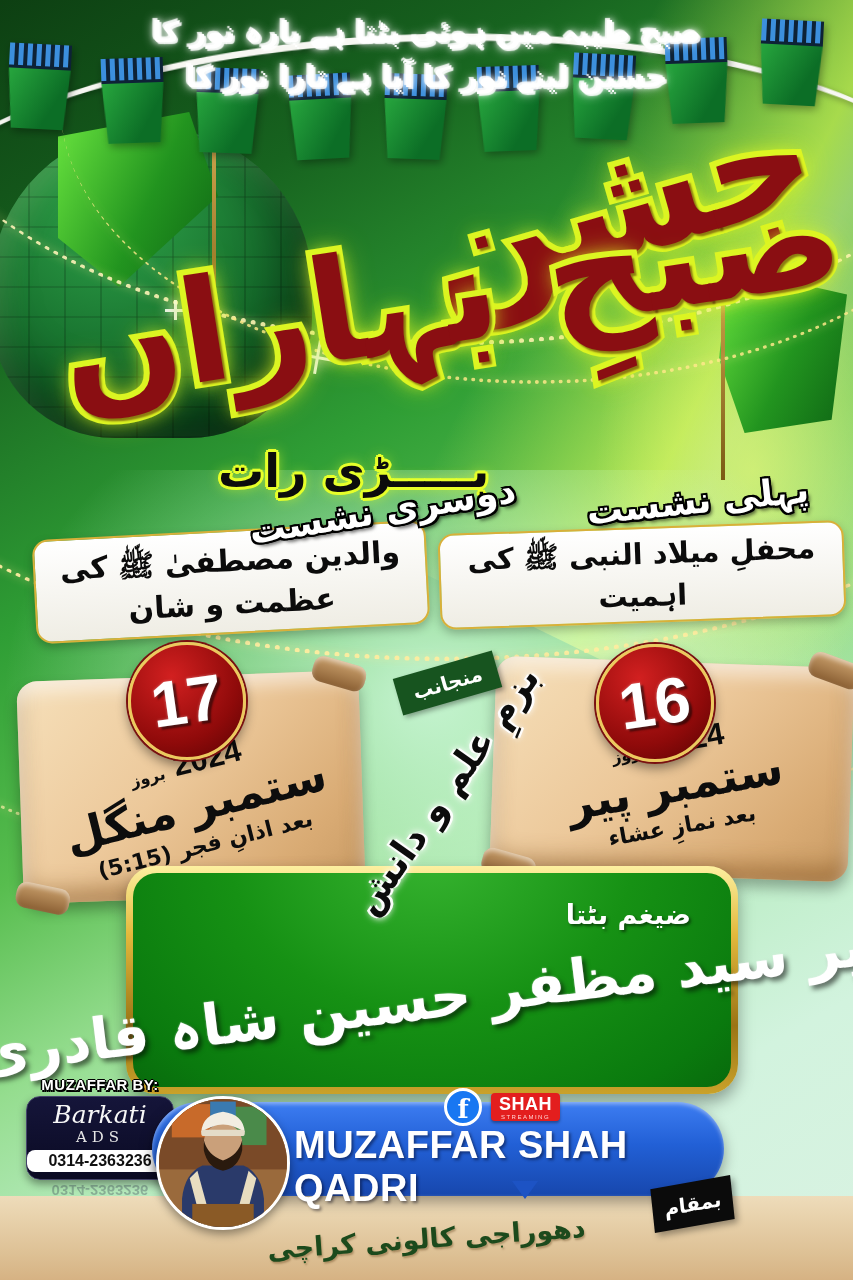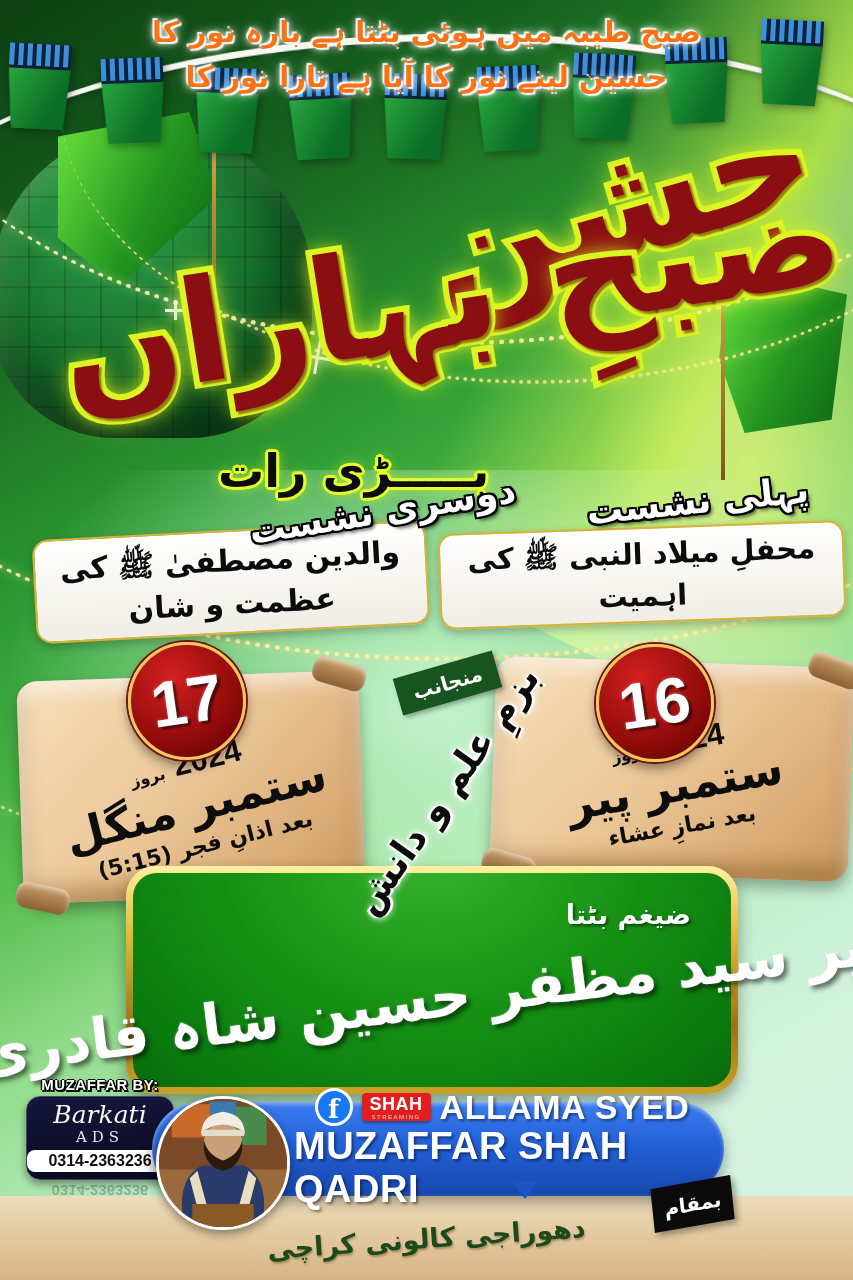--- a/index.html
+++ b/index.html
@@ -75,21 +75,21 @@
                linear-gradient(#fff,#fff) center/100% 3px no-repeat;
     filter:drop-shadow(0 0 6px #fff);}
   .spark.s1{left:300px;top:340px;transform:rotate(10deg);}
   .spark.s2{left:165px;top:300px;width:20px;height:20px;}
   .spark.s3{left:250px;top:395px;width:16px;height:16px;}
 
   
   .urdu{direction:rtl;font-family:"DejaVu Sans",sans-serif;}
 
   .couplet{position:absolute;top:10px;left:50%;transform:translateX(-50%);width:620px;
-    text-align:center;font-size:29px;font-weight:bold;color:#f97316;line-height:1.55;z-index:6;
+    text-align:center;font-size:29px;font-weight:bold;color:#ffffff;line-height:1.55;z-index:6;
     text-shadow:0 0 6px #fff,0 0 12px #fff,2px 2px 1px rgba(255,255,255,.9),-2px -2px 1px rgba(255,255,255,.9);}
 
   .cal{position:absolute;white-space:nowrap;font-weight:bold;z-index:5;}
   .cal .back,.cal .front{display:block;}
   .cal .front{position:absolute;inset:0;color:#8a0e12;
     text-shadow:2px 3px 2px rgba(60,0,0,.5);}
   .cal .back{color:#dcf522;-webkit-text-stroke:12px #dcf522;
     text-shadow:0 0 18px rgba(220,245,34,.95),0 0 30px rgba(220,245,34,.7);}
   .title-jashn{right:36px;top:116px;font-size:150px;transform:rotate(-16deg);}
   .title-subah{left:56px;top:210px;font-size:142px;transform:rotate(-9deg);}
@@ -357,21 +357,20 @@
   </div>
 
   <div class="live-bar">
     <div class="live-bar-content">
       <div class="live-row">
         <div class="fb-icon">f</div>
         <div class="live-badge">
           <span class="lv">SHAH</span>
           <span class="st">STREAMING</span>
         </div>
-        <div class="en-name1">ALLAMA SYED</div>
       </div>
       <div class="en-name2">MUZAFFAR SHAH QADRI</div>
     </div>
   </div>
 
   <div class="speaker-photo">
     <svg viewBox="0 0 100 100">
       <rect x="0" y="0" width="100" height="100" fill="#9a6a3c"></rect>
       <rect x="0" y="0" width="100" height="55" fill="#7a4a28"></rect>
       <rect x="58" y="6" width="26" height="30" fill="#4a8a4a"></rect>

